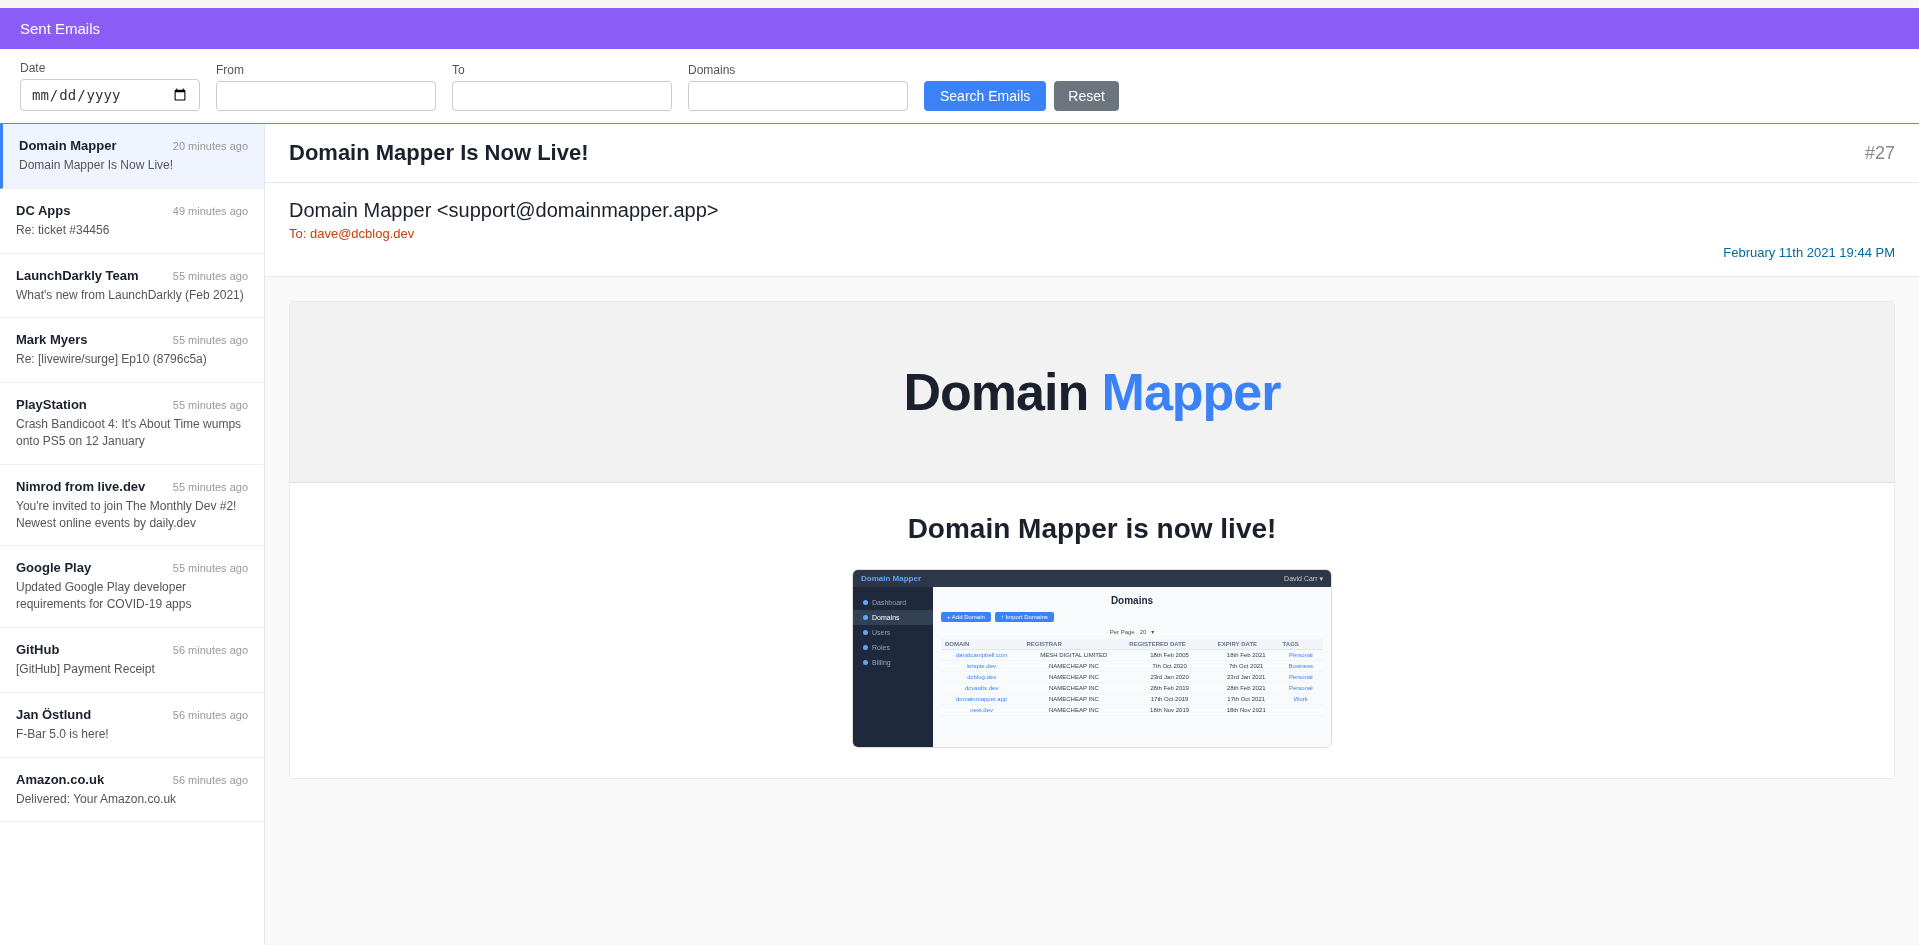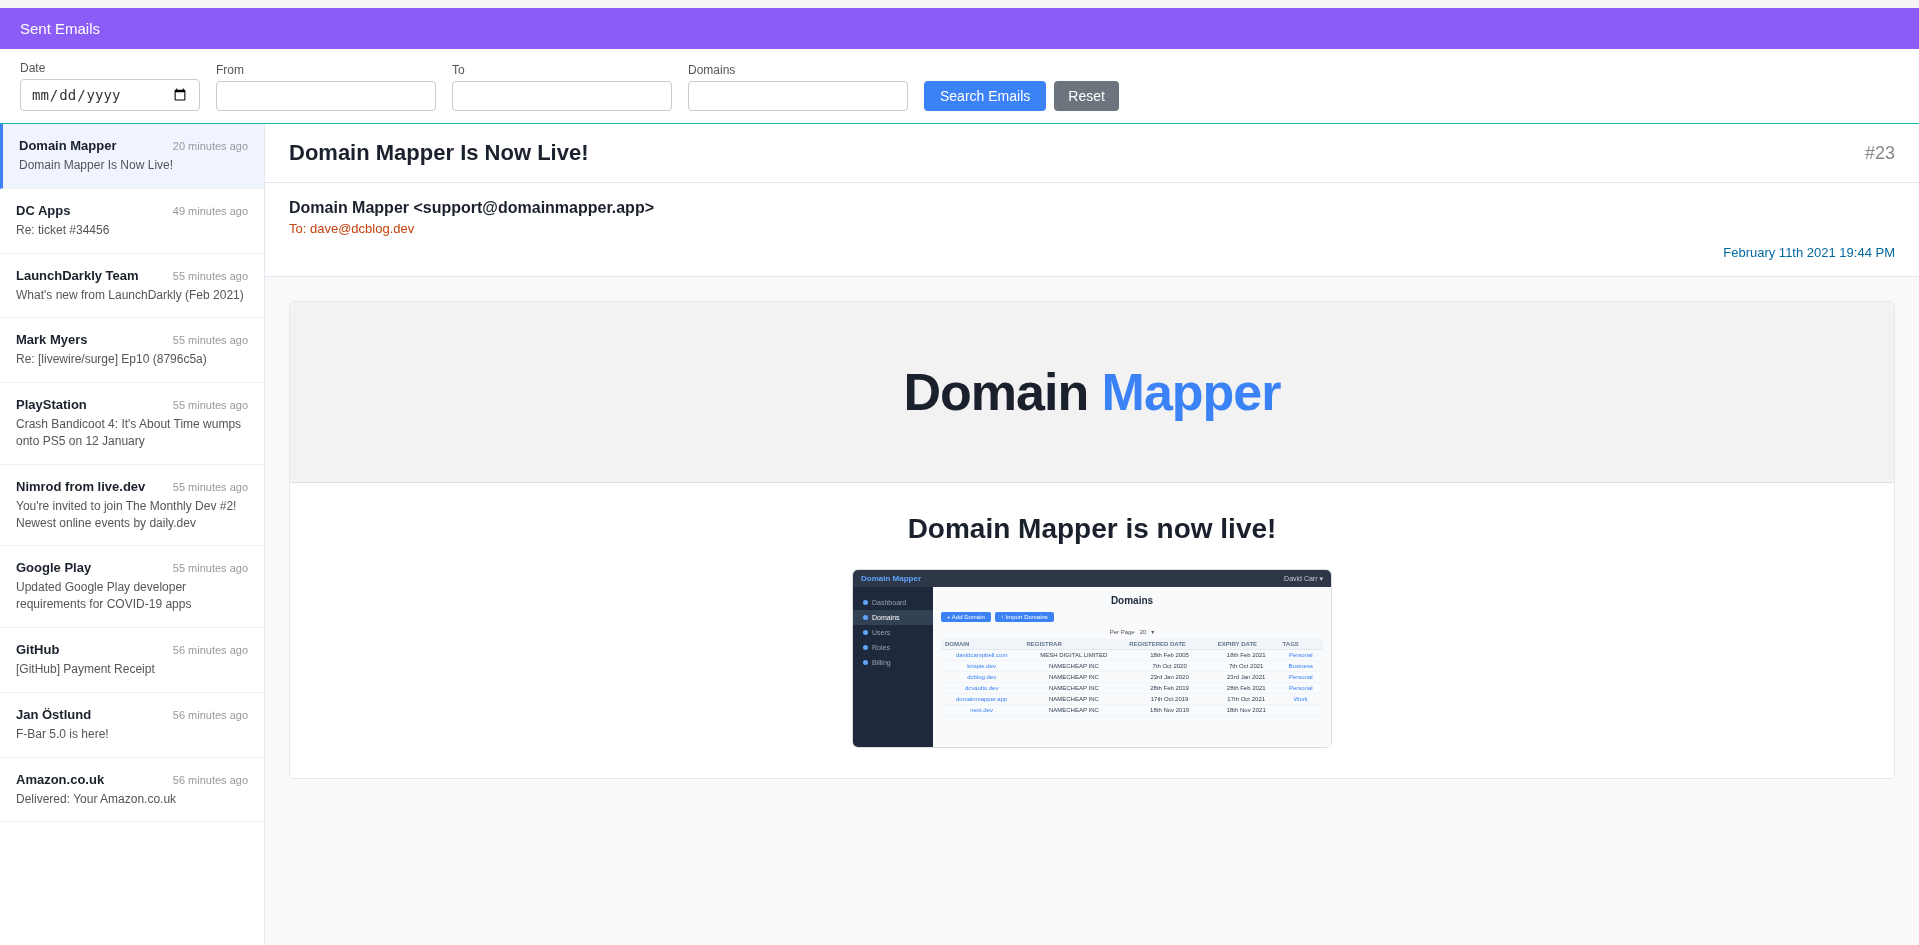--- a/index.html
+++ b/index.html
@@ -149,22 +149,22 @@
       align-items: flex-start;
       padding: 16px 24px;
       border-bottom: 1px solid #e2e8f0;
     }
     .email-from-info {
       display: flex;
       flex-direction: column;
       gap: 4px;
     }
     .email-from-line {
-      font-size: 16px;
-      font-weight: 700;
+      font-size: 20px;
+      font-weight: 400;
       color: #1a202c;
     }
     .email-to-line {
       font-size: 13px;
       color: #c2410c;
     }
     .email-date-sent {
       font-size: 13px;
       color: #0369a1;
       margin-top: 46px;
@@ -417,21 +417,21 @@
       <span class="email-sender">Amazon.co.uk</span>
       <span class="email-time">56 minutes ago</span>
     </div>
     <div class="email-subject">Delivered: Your Amazon.co.uk</div>
   </div>
     </div>
 
   <div class="email-content">
     <div class="email-title-bar">
       <span class="email-title">Domain Mapper Is Now Live!</span>
-      <span class="email-number">#23</span>
+      <span class="email-number">#27</span>
     </div>
     <div class="email-meta">
       <div class="email-from-info">
         <span class="email-from-line">
           <span></span><span>Domain Mapper &lt;support@domainmapper.app&gt;</span>
         </span>
         <span class="email-to-line">To: <span>dave@dcblog.dev</span></span>
       </div>
       <span class="email-date-sent">February 11th 2021 19:44 PM</span>
     </div>

